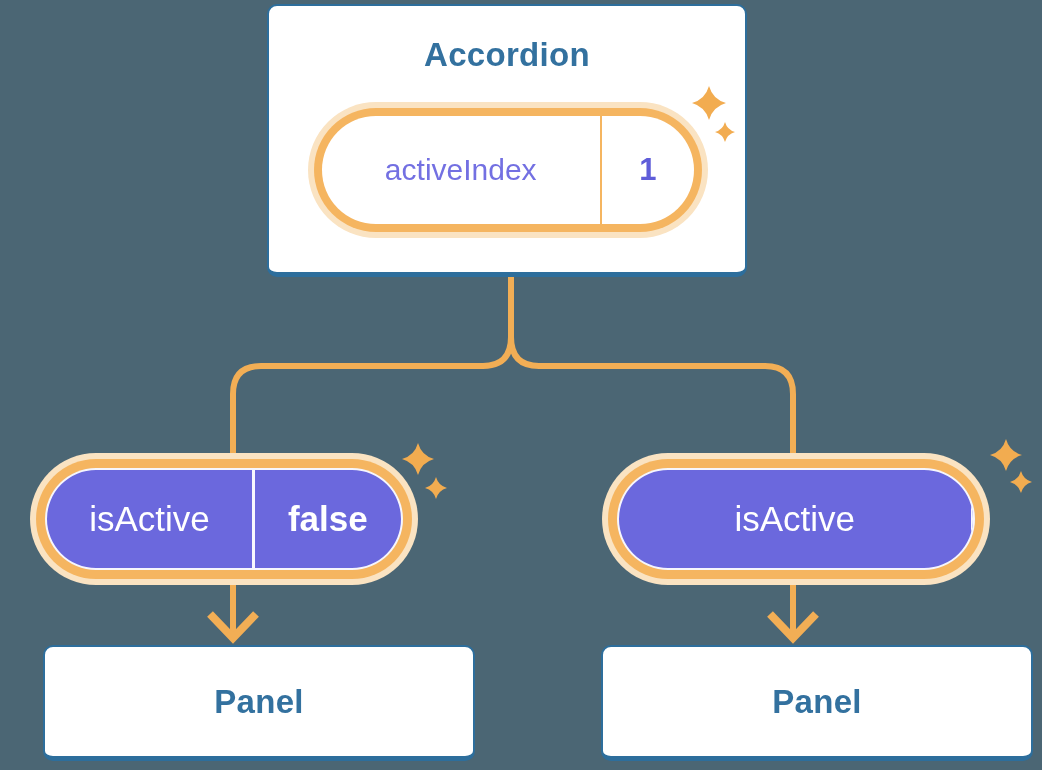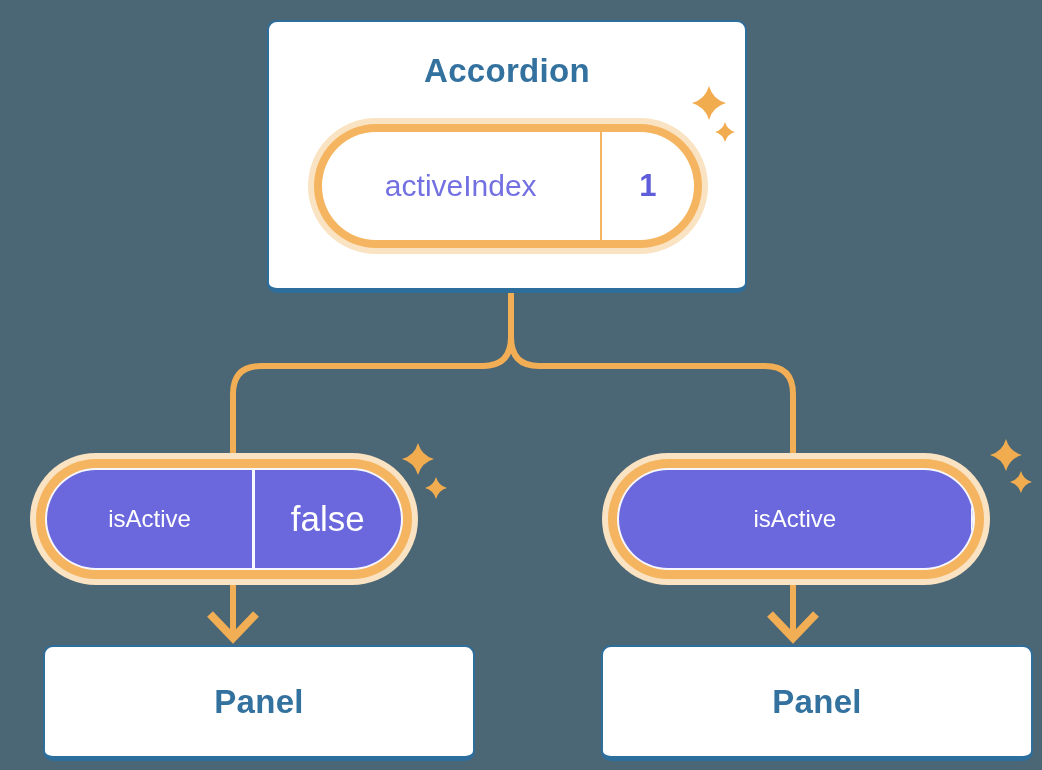--- a/index.html
+++ b/index.html
@@ -29,21 +29,21 @@
     z-index:1;
   }
   .card{
     position:absolute;
     background:#fff;
     border:2px solid var(--card-border);
     border-bottom-width:5px;
     border-radius:10px;
     z-index:2;
   }
-  .accordion-card{left:267px;top:20px;width:480px;height:273px;}
+  .accordion-card{left:267px;top:4px;width:480px;height:273px;}
   .card-title{
     text-align:center;
     color:var(--card-text);
     font-size:33px;
     font-weight:600;
     letter-spacing:0.3px;
   }
   .accordion-card .card-title{margin-top:30px;}
   .pill-ring{
     position:absolute;
@@ -68,22 +68,22 @@
   }
   .pill-cell{
     display:flex;align-items:center;justify-content:center;
   }
   .state-pill-inner .pill-label{flex:3;color:var(--pill-label-purple);font-size:30px;}
   .state-pill-inner .pill-value{flex:1;color:var(--pill-value-purple);font-size:31px;font-weight:700;}
   .state-pill-inner .pill-divider{width:2px;background:var(--ring-orange);}
   .prop-pill-ring{top:459px;width:376px;height:120px;padding:9px;position:absolute;}
   .prop-pill-ring.left{left:36px;}
   .prop-pill-ring.right{left:608px;}
-  .prop-pill-inner .pill-label{flex:1.4;color:var(--pill-text-white);font-size:24px;}
-  .prop-pill-inner .pill-value{flex:1;color:var(--pill-text-white);font-size:35px;font-weight:400;}
+  .prop-pill-inner .pill-label{flex:1.4;color:var(--pill-text-white);font-size:35px;}
+  .prop-pill-inner .pill-value{flex:1;color:var(--pill-text-white);font-size:35px;font-weight:700;}
   .prop-pill-inner .pill-divider{width:2.5px;background:rgba(255,255,255,0.95);}
   .panel-card{
     width:432px;height:116px;top:645px;
     display:flex;align-items:center;justify-content:center;
   }
   .panel-card.left{left:43px;}
   .panel-card.right{left:601px;}
   .panel-card .card-title{margin-top:0;}
   .sparkle{
     position:absolute;z-index:3;

